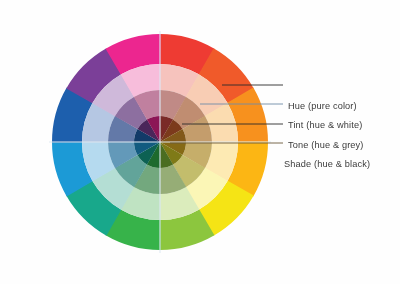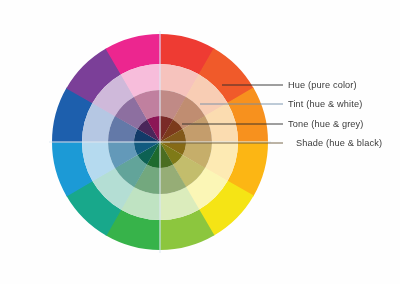--- a/index.html
+++ b/index.html
@@ -27,25 +27,26 @@
     height: 284px;
   }
   .label-text {
     position: absolute;
     font-family: "Liberation Sans", sans-serif;
     font-size: 9.2px;
     color: #3a3a3a;
     white-space: nowrap;
     letter-spacing: 0.15px;
     line-height: 1;
+    margin-top: 21px;
   }
   #label-hue  { left: 288px; top: 81px; }
   #label-tint { left: 288px; top: 100px; }
   #label-tone { left: 288px; top: 120px; }
-  #label-shade{ left: 296px; top: 139px; }
+  #label-shade{ left: 284px; top: 139px; }
 </style>
 </head>
 <body>
 
 <div id="canvas">
 
   <svg id="wheel-svg" viewBox="0 0 400 284">
     <g id="segments-group">
         <path d="M 159.52876259724738 34.00102808216067 A 108 108 0 0 1 214.40758952091684 48.705765437925265 L 199.29437020955106 74.62083059405714 A 78 78 0 0 0 159.65966187578977 64.0007425037827 Z" fill="#ee3b33"></path>
         <path d="M 213.59138239692248 48.23452803517263 A 108 108 0 0 1 253.76547196482738 88.40861760307752 L 227.7195075301531 103.29511271333376 A 78 78 0 0 0 198.70488728666624 74.2804924698469 Z" fill="#f05a2a"></path>

